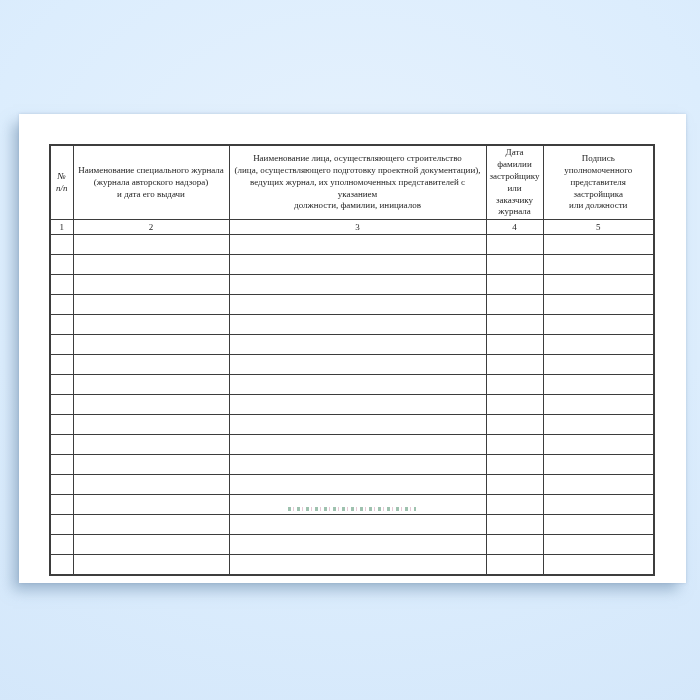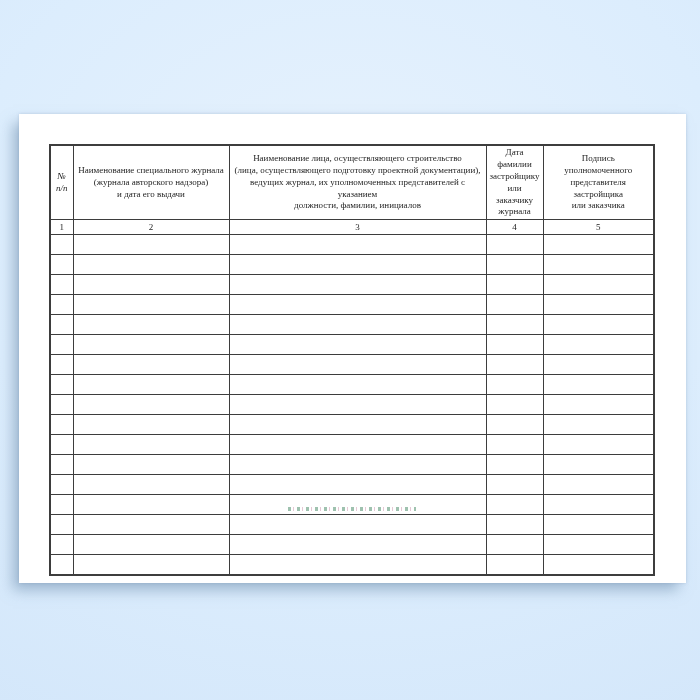--- a/index.html
+++ b/index.html
@@ -87,21 +87,21 @@
 (лица, осуществляющего подготовку проектной документации),
 ведущих журнал, их уполномоченных представителей с указанием
 должности, фамилии, инициалов</th>
           <th>Дата фамилии
 застройщику
 или заказчику
 журнала</th>
           <th>Подпись
 уполномоченного
 представителя застройщика
-или заказчика</th>
+или должности</th>
         </tr>
         <tr class="num">
           <td>1</td>
           <td>2</td>
           <td>3</td>
           <td>4</td>
           <td>5</td>
         </tr>
       </thead>
       <tbody id="body-rows">

